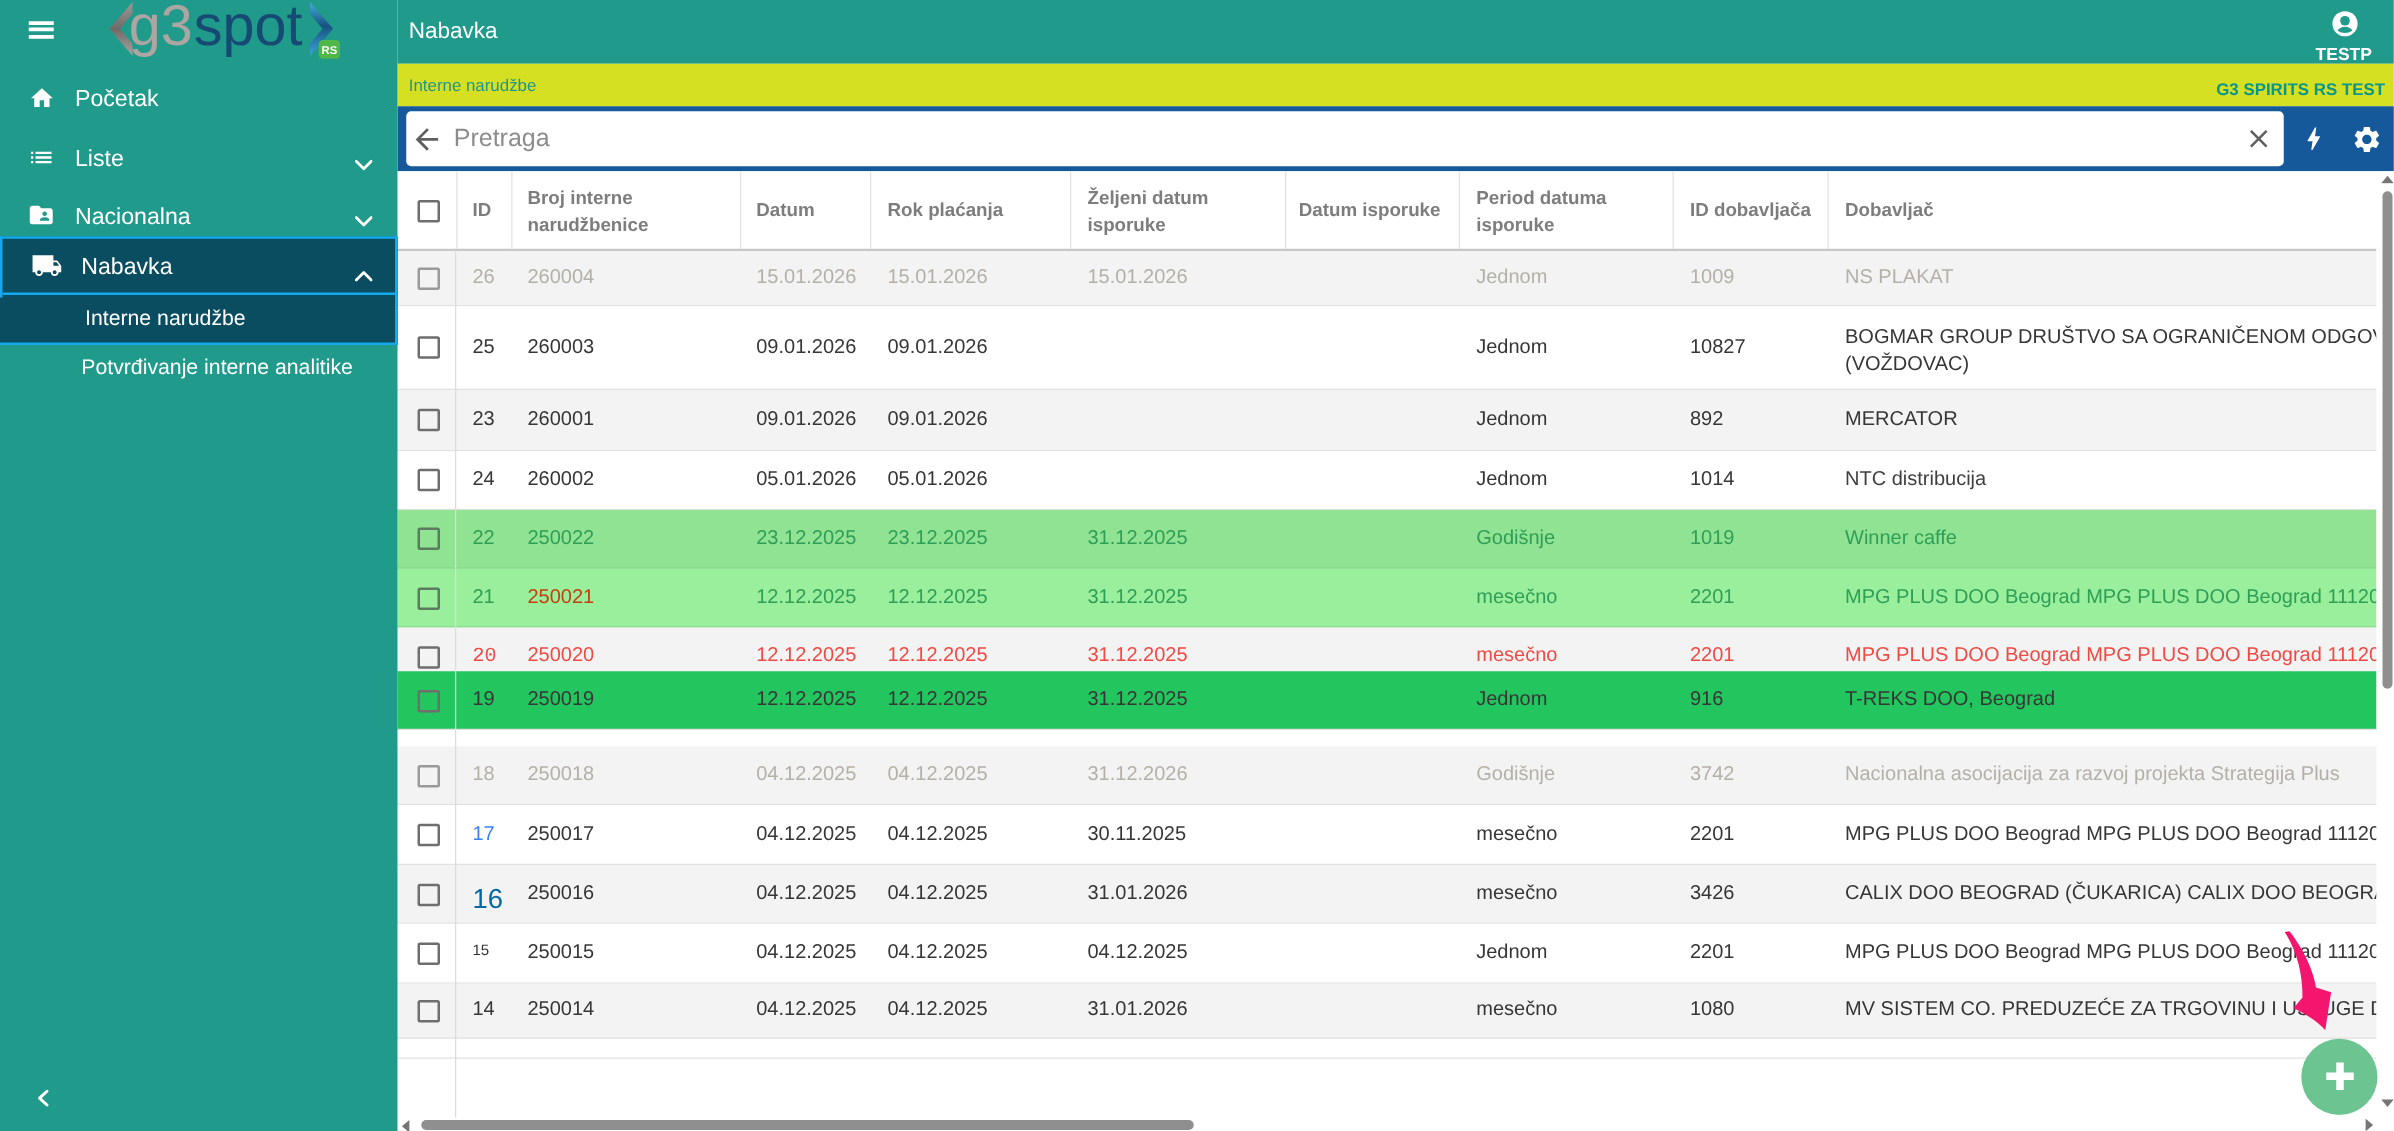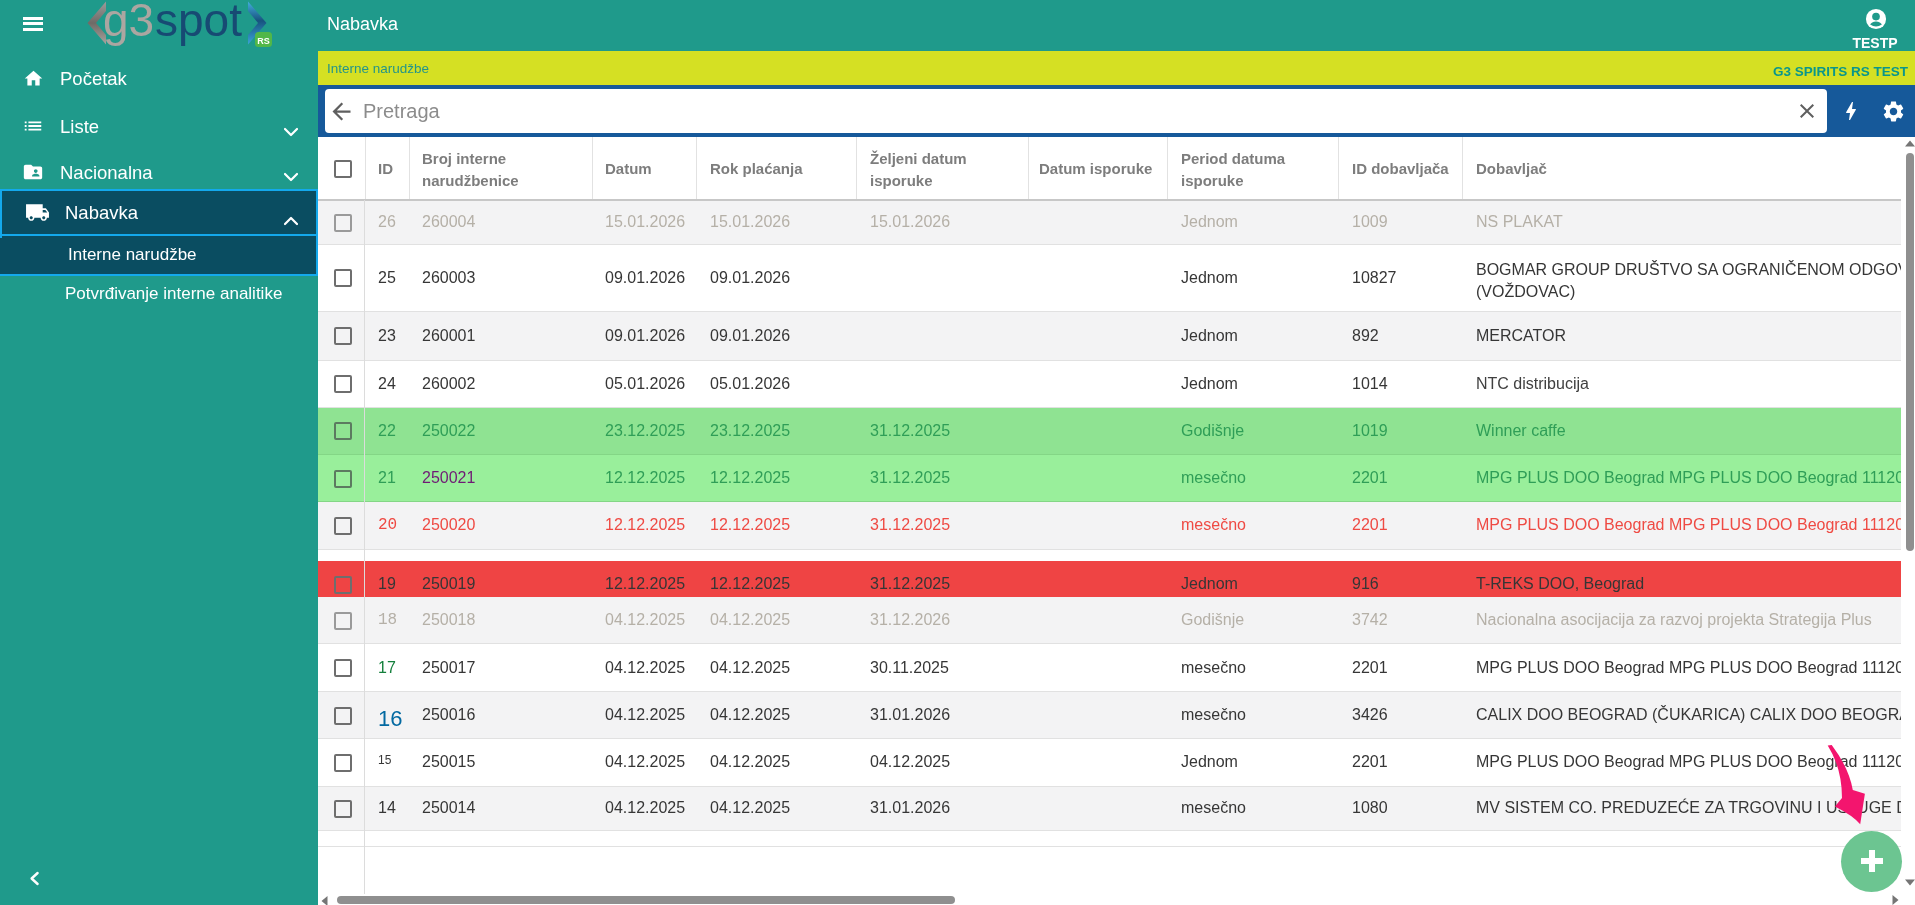--- a/index.html
+++ b/index.html
@@ -102,64 +102,64 @@
 <div class="txt" style="left:287px;top:14.2px;font-size:16px;color:#2f9e57;">23.12.2025</div>
 <div class="txt" style="left:392px;top:14.2px;font-size:16px;color:#2f9e57;">23.12.2025</div>
 <div class="txt" style="left:552px;top:14.2px;font-size:16px;color:#2f9e57;">31.12.2025</div>
 <div class="txt" style="left:863px;top:14.2px;font-size:16px;color:#2f9e57;">Godišnje</div>
 <div class="txt" style="left:1034px;top:14.2px;font-size:16px;color:#2f9e57;">1019</div>
 <div class="txt" style="left:1158px;top:14.2px;font-size:16px;color:#2f9e57;">Winner caffe</div>
 </div>
 <div class="abs" style="left:318px;top:454.9px;width:1583px;height:47.4px;background:#99ef9b;border-bottom:1px solid #84d686;box-sizing:border-box;overflow:hidden;">
 <div class="abs" style="left:16px;top:14.7px;width:14px;height:14px;border:2px solid #5c7a60;border-radius:2px;"></div>
 <div class="txt" style="left:60px;top:14.2px;font-size:16px;color:#2f9e57;">21</div>
-<div class="txt" style="left:104px;top:14.2px;font-size:16px;color:#701a75;">250021</div>
+<div class="txt" style="left:104px;top:14.2px;font-size:16px;color:#c2410c;">250021</div>
 <div class="txt" style="left:287px;top:14.2px;font-size:16px;color:#2f9e57;">12.12.2025</div>
 <div class="txt" style="left:392px;top:14.2px;font-size:16px;color:#2f9e57;">12.12.2025</div>
 <div class="txt" style="left:552px;top:14.2px;font-size:16px;color:#2f9e57;">31.12.2025</div>
 <div class="txt" style="left:863px;top:14.2px;font-size:16px;color:#2f9e57;">mesečno</div>
 <div class="txt" style="left:1034px;top:14.2px;font-size:16px;color:#2f9e57;">2201</div>
 <div class="txt" style="left:1158px;top:14.2px;font-size:16px;color:#2f9e57;">MPG PLUS DOO Beograd MPG PLUS DOO Beograd 11120 Beograd</div>
 </div>
 <div class="abs" style="left:318px;top:502.3px;width:1583px;height:47.4px;background:#f3f3f4;border-bottom:1px solid #e1e1e1;box-sizing:border-box;overflow:hidden;">
 <div class="abs" style="left:16px;top:14.7px;width:14px;height:14px;border:2px solid #6e6e6e;border-radius:2px;"></div>
 <div class="txt" style="left:60px;top:14.2px;font-size:16px;color:#ef4a43;font-family:Liberation Mono, monospace;">20</div>
 <div class="txt" style="left:104px;top:14.2px;font-size:16px;color:#ef4a43;">250020</div>
 <div class="txt" style="left:287px;top:14.2px;font-size:16px;color:#ef4a43;">12.12.2025</div>
 <div class="txt" style="left:392px;top:14.2px;font-size:16px;color:#ef4a43;">12.12.2025</div>
 <div class="txt" style="left:552px;top:14.2px;font-size:16px;color:#ef4a43;">31.12.2025</div>
 <div class="txt" style="left:863px;top:14.2px;font-size:16px;color:#ef4a43;">mesečno</div>
 <div class="txt" style="left:1034px;top:14.2px;font-size:16px;color:#ef4a43;">2201</div>
 <div class="txt" style="left:1158px;top:14.2px;font-size:16px;color:#ef4a43;">MPG PLUS DOO Beograd MPG PLUS DOO Beograd 11120 Beograd</div>
 </div>
-<div class="abs" style="left:318px;top:561px;width:1583px;height:47.4px;background:#ef4444;border-bottom:1px solid #e1e1e1;box-sizing:border-box;overflow:hidden;">
+<div class="abs" style="left:318px;top:537px;width:1583px;height:47.4px;background:#22c55e;border-bottom:1px solid #e1e1e1;box-sizing:border-box;overflow:hidden;">
 <div class="abs" style="left:16px;top:14.7px;width:14px;height:14px;border:2px solid #6e6e6e;border-radius:2px;"></div>
 <div class="txt" style="left:60px;top:14.2px;font-size:16px;color:#363636;">19</div>
 <div class="txt" style="left:104px;top:14.2px;font-size:16px;color:#363636;">250019</div>
 <div class="txt" style="left:287px;top:14.2px;font-size:16px;color:#363636;">12.12.2025</div>
 <div class="txt" style="left:392px;top:14.2px;font-size:16px;color:#363636;">12.12.2025</div>
 <div class="txt" style="left:552px;top:14.2px;font-size:16px;color:#363636;">31.12.2025</div>
 <div class="txt" style="left:863px;top:14.2px;font-size:16px;color:#363636;">Jednom</div>
 <div class="txt" style="left:1034px;top:14.2px;font-size:16px;color:#363636;">916</div>
 <div class="txt" style="left:1158px;top:14.2px;font-size:16px;color:#363636;">T-REKS DOO, Beograd</div>
 </div>
 <div class="abs" style="left:318px;top:597.1px;width:1583px;height:47.4px;background:#f3f3f4;border-bottom:1px solid #e1e1e1;box-sizing:border-box;overflow:hidden;">
 <div class="abs" style="left:16px;top:14.7px;width:14px;height:14px;border:2px solid #9a9a9a;border-radius:2px;"></div>
-<div class="txt" style="left:60px;top:14.2px;font-size:16px;color:#b5b0a7;font-family:Liberation Mono, monospace;">18</div>
+<div class="txt" style="left:60px;top:14.2px;font-size:16px;color:#b5b0a7;">18</div>
 <div class="txt" style="left:104px;top:14.2px;font-size:16px;color:#b5b0a7;">250018</div>
 <div class="txt" style="left:287px;top:14.2px;font-size:16px;color:#b5b0a7;">04.12.2025</div>
 <div class="txt" style="left:392px;top:14.2px;font-size:16px;color:#b5b0a7;">04.12.2025</div>
 <div class="txt" style="left:552px;top:14.2px;font-size:16px;color:#b5b0a7;">31.12.2026</div>
 <div class="txt" style="left:863px;top:14.2px;font-size:16px;color:#b5b0a7;">Godišnje</div>
 <div class="txt" style="left:1034px;top:14.2px;font-size:16px;color:#b5b0a7;">3742</div>
 <div class="txt" style="left:1158px;top:14.2px;font-size:16px;color:#b5b0a7;">Nacionalna asocijacija za razvoj projekta Strategija Plus</div>
 </div>
 <div class="abs" style="left:318px;top:644.5px;width:1583px;height:47.4px;background:#ffffff;border-bottom:1px solid #e1e1e1;box-sizing:border-box;overflow:hidden;">
 <div class="abs" style="left:16px;top:14.7px;width:14px;height:14px;border:2px solid #6e6e6e;border-radius:2px;"></div>
-<div class="txt" style="left:60px;top:14.2px;font-size:16px;color:#15803d;">17</div>
+<div class="txt" style="left:60px;top:14.2px;font-size:16px;color:#3b82f6;">17</div>
 <div class="txt" style="left:104px;top:14.2px;font-size:16px;color:#363636;">250017</div>
 <div class="txt" style="left:287px;top:14.2px;font-size:16px;color:#363636;">04.12.2025</div>
 <div class="txt" style="left:392px;top:14.2px;font-size:16px;color:#363636;">04.12.2025</div>
 <div class="txt" style="left:552px;top:14.2px;font-size:16px;color:#363636;">30.11.2025</div>
 <div class="txt" style="left:863px;top:14.2px;font-size:16px;color:#363636;">mesečno</div>
 <div class="txt" style="left:1034px;top:14.2px;font-size:16px;color:#363636;">2201</div>
 <div class="txt" style="left:1158px;top:14.2px;font-size:16px;color:#363636;">MPG PLUS DOO Beograd MPG PLUS DOO Beograd 11120 Beograd</div>
 </div>
 <div class="abs" style="left:318px;top:691.9px;width:1583px;height:47.4px;background:#f3f3f4;border-bottom:1px solid #e1e1e1;box-sizing:border-box;overflow:hidden;">
 <div class="abs" style="left:16px;top:14.7px;width:14px;height:14px;border:2px solid #6e6e6e;border-radius:2px;"></div>

